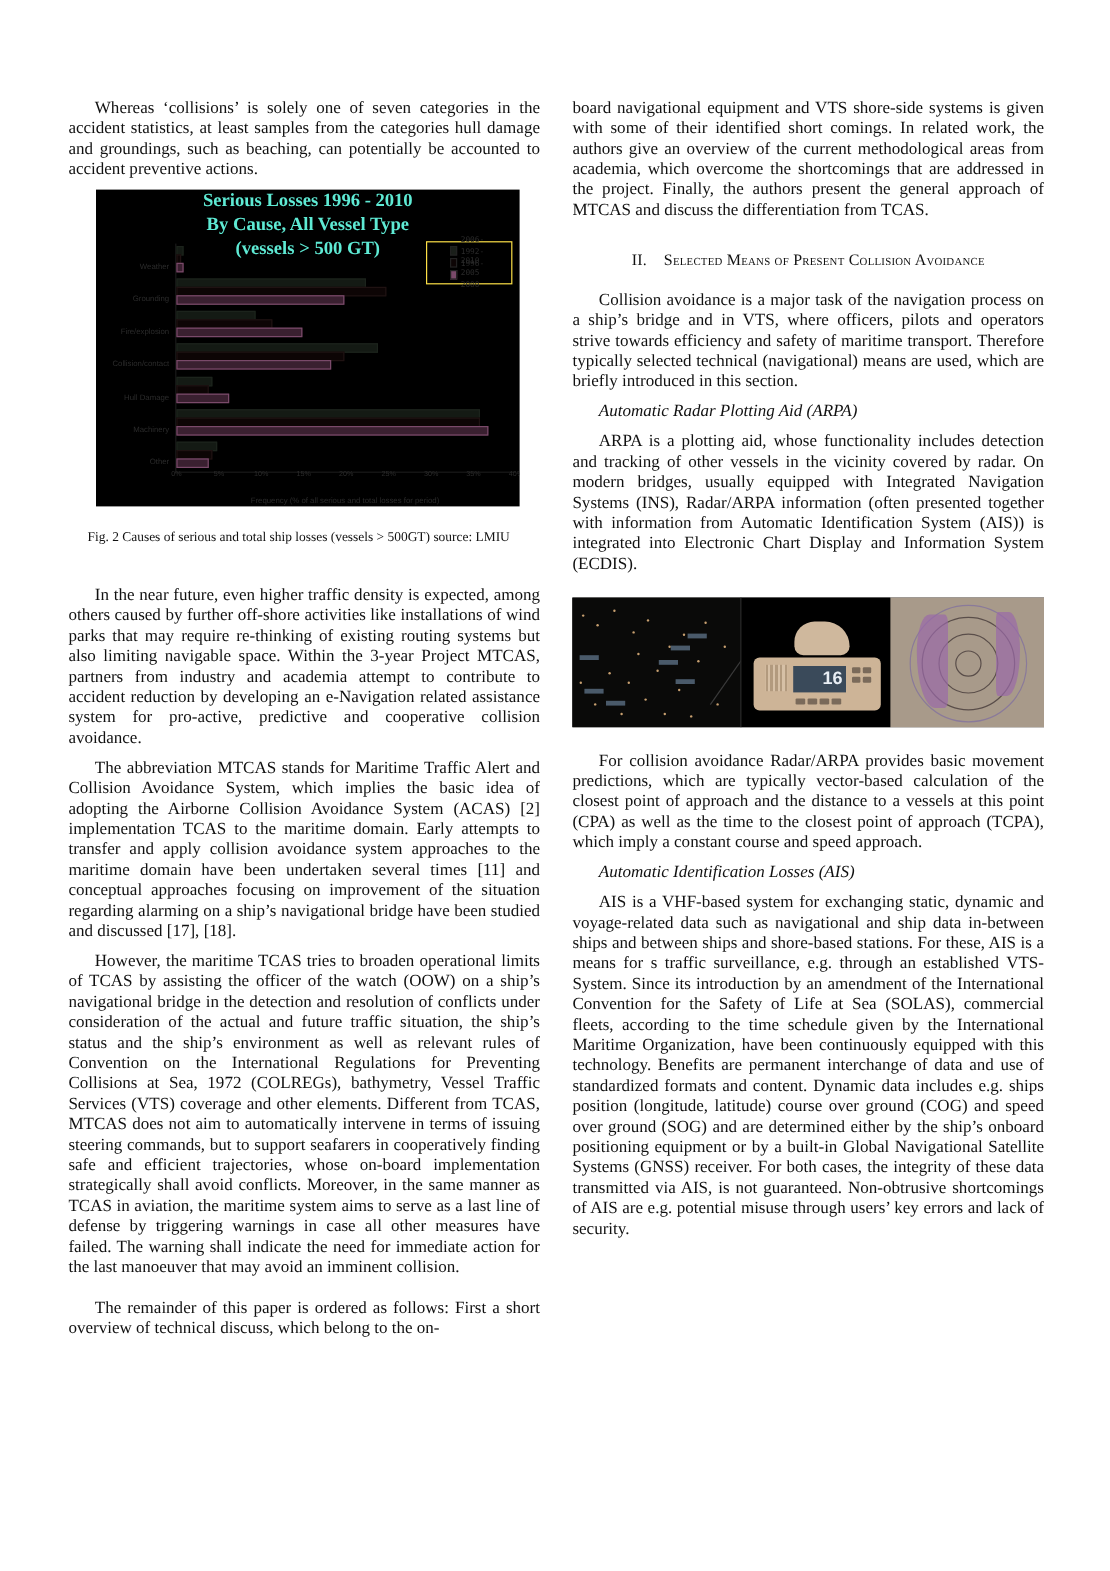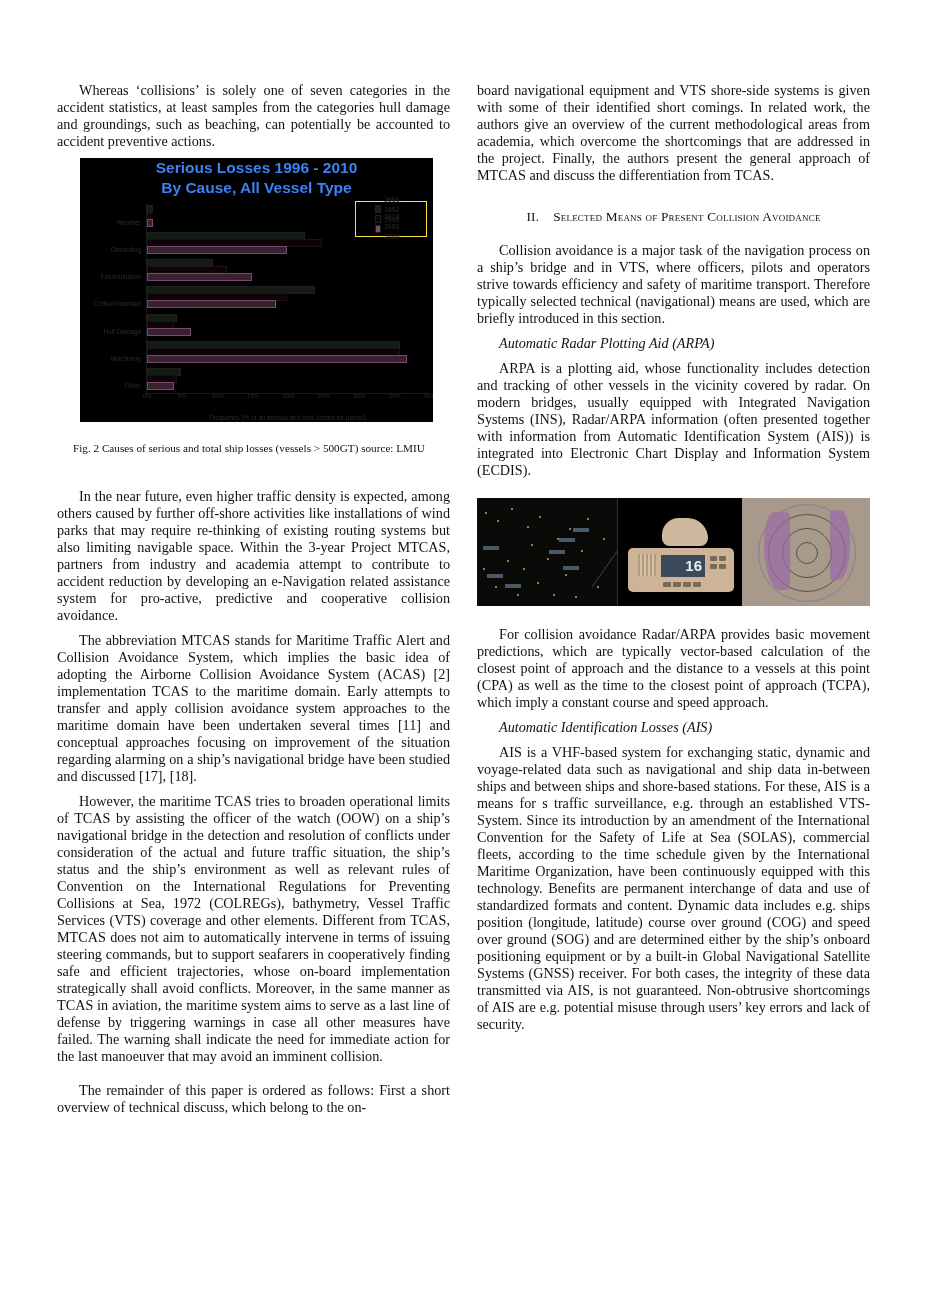--- a/index.html
+++ b/index.html
@@ -12,21 +12,21 @@
   .gap-m { height: 12px; }
   .gap-l { height: 17px; }
   .subhead { font-style: italic; text-indent: 22px; margin: 0; }
   .section-head { text-align: center; font-size: 13.3px; letter-spacing: 0.2px; margin: 12px; }
   .section-head .num { margin-right: 14px; }
   .sc { font-variant: small-caps; }
   .caption { font-size: 11.2px; line-height: 14px; text-align: justify; margin: 16px; text-indent: 0; }
 
   
   .fig2 { width: 353px; height: 264px; background: #000; position: relative; margin: 8px 0 0 23px; overflow: hidden; }
-  .fig2 .title { position: absolute; left: 0; right: 0; top: 0; text-align: center; color: #3b82f6; font-family: Liberation Sans, sans-serif; font-size: 15.5px; font-weight: bold; line-height: 20px; }
+  .fig2 .title { position: absolute; left: 0; right: 0; top: 0; text-align: center; color: #5eead4; font-family: Liberation Serif, serif; font-size: 15.5px; font-weight: bold; line-height: 20px; }
   .fig2 .legend { position: absolute; right: 6px; top: 43px; width: 72px; height: 36px; border: 1px solid #fde047; font-family: "DejaVu Sans Mono", monospace; font-size: 6.5px; color: #2a2a2a; padding: 2px 19px; box-sizing: border-box; }
   .fig2 .legend .li { display: flex; align-items: center; height: 10px; }
   .fig2 .legend .sw { width: 6px; height: 6px; margin-right: 3px; border: 1px solid #222; }
   .fig2 .plot { position: absolute; left: 66px; top: 45px; width: 283px; height: 190px; border-left: 1px solid #1a1a1a; border-bottom: 1px solid #1a1a1a; }
   .fig2 .cat { position: absolute; left: 0; width: 100%; height: 26px; }
   .fig2 .catlabel { position: absolute; right: 289px; font-family: "Liberation Sans", sans-serif; font-size: 6.5px; color: #2b2b2b; white-space: nowrap; top: 9px; }
   .fig2 .bar { position: absolute; left: 0; height: 6px; }
   .fig2 .b1 { top: 0; background: #141a14; border: 1px solid #1c231c; }
   .fig2 .b2 { top: 7px; background: #0d0505; border: 1px solid #1f1212; }
   .fig2 .b3 { top: 14px; background: #3a2030; border: 1px solid #7a4a6a; }
@@ -54,20 +54,21 @@
 </head>
 <body>
 
 <div class="col left">
   <p>Whereas ‘collisions’ is solely one of seven categories in the accident statistics, at least samples from the categories hull damage and groundings, such as beaching, can potentially be accounted to accident preventive actions.</p>
 
   <div class="fig2" id="fig2">
     <div class="title">
       <div>Serious Losses 1996 - 2010</div>
       <div>By Cause, All Vessel Type</div>
+      <div>(vessels &gt; 500 GT)</div>
     </div>
     <div class="legend">
       <div class="li">
           <span class="sw" style="background:#1a1f1a"></span>
           <span>2006-2010</span>
         </div>
       <div class="li">
           <span class="sw" style="background:#0d0505"></span>
           <span>1992-2005</span>
         </div>

